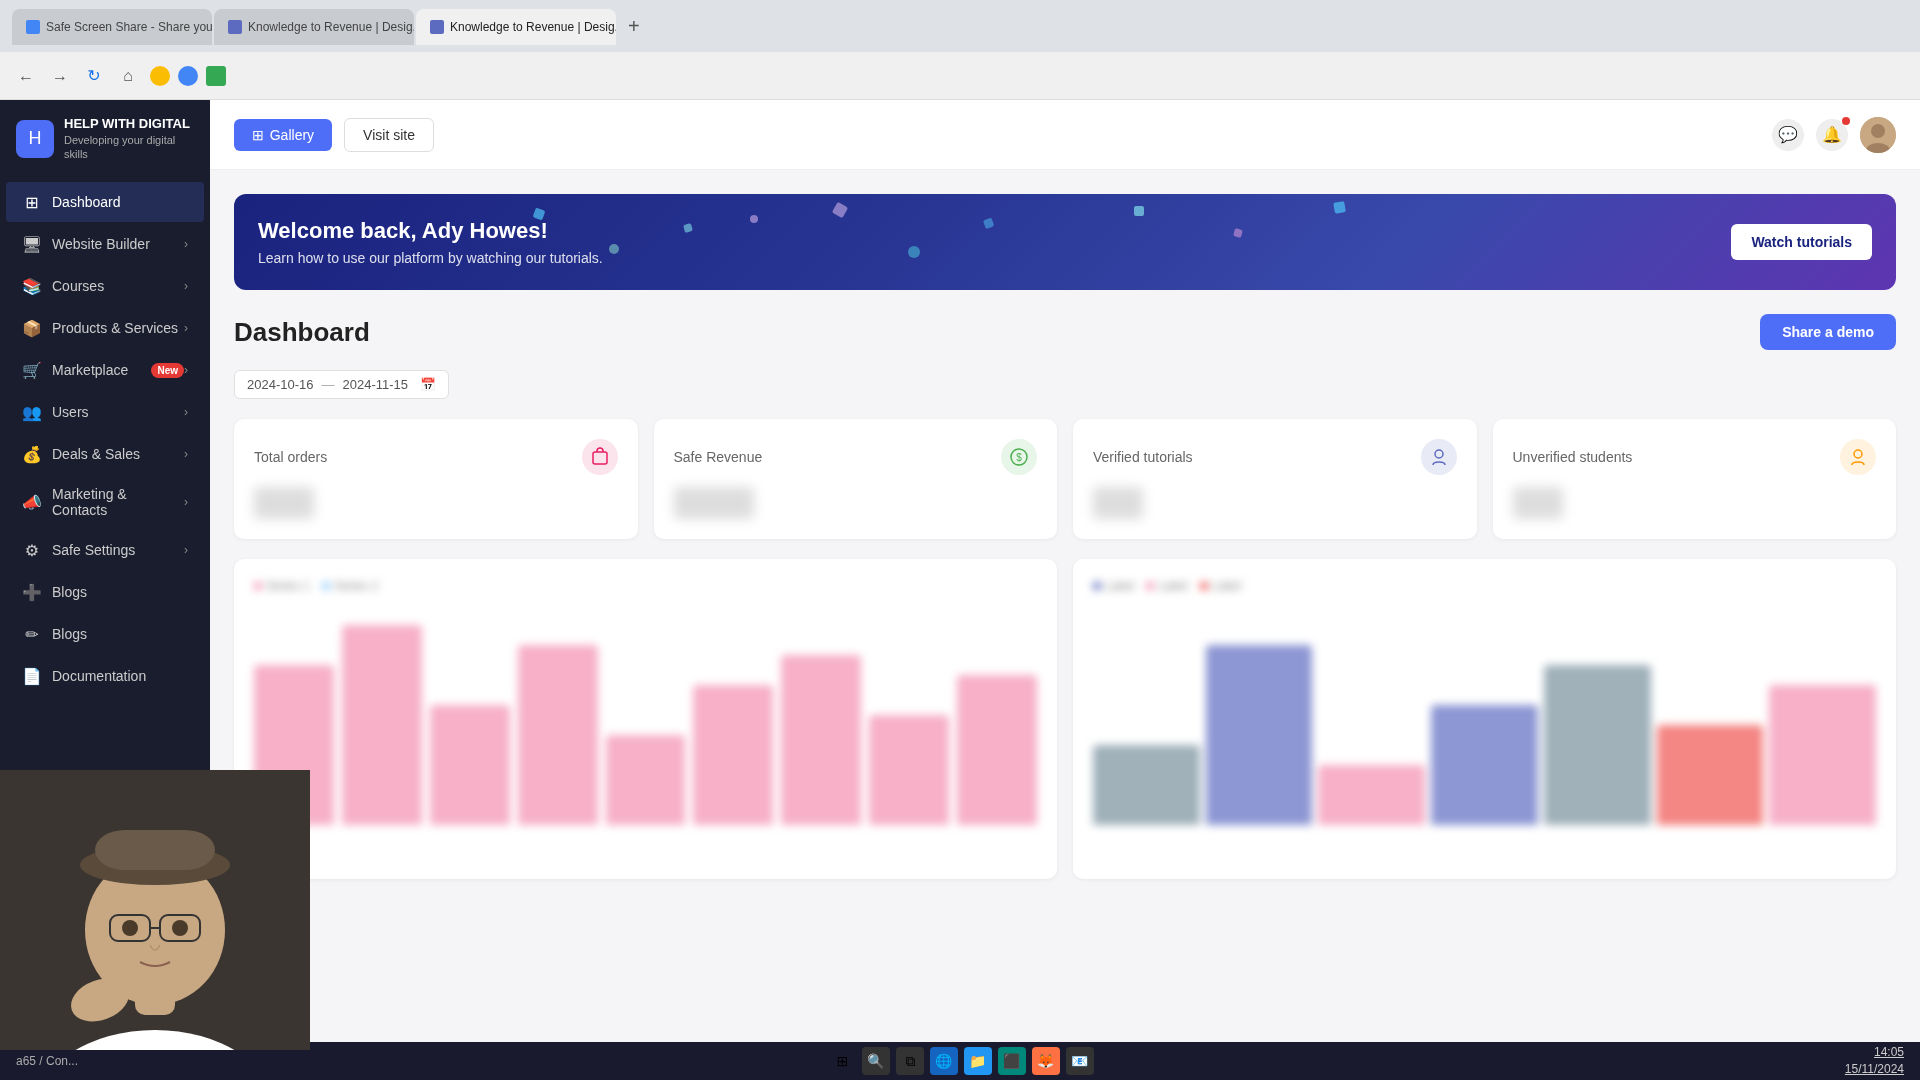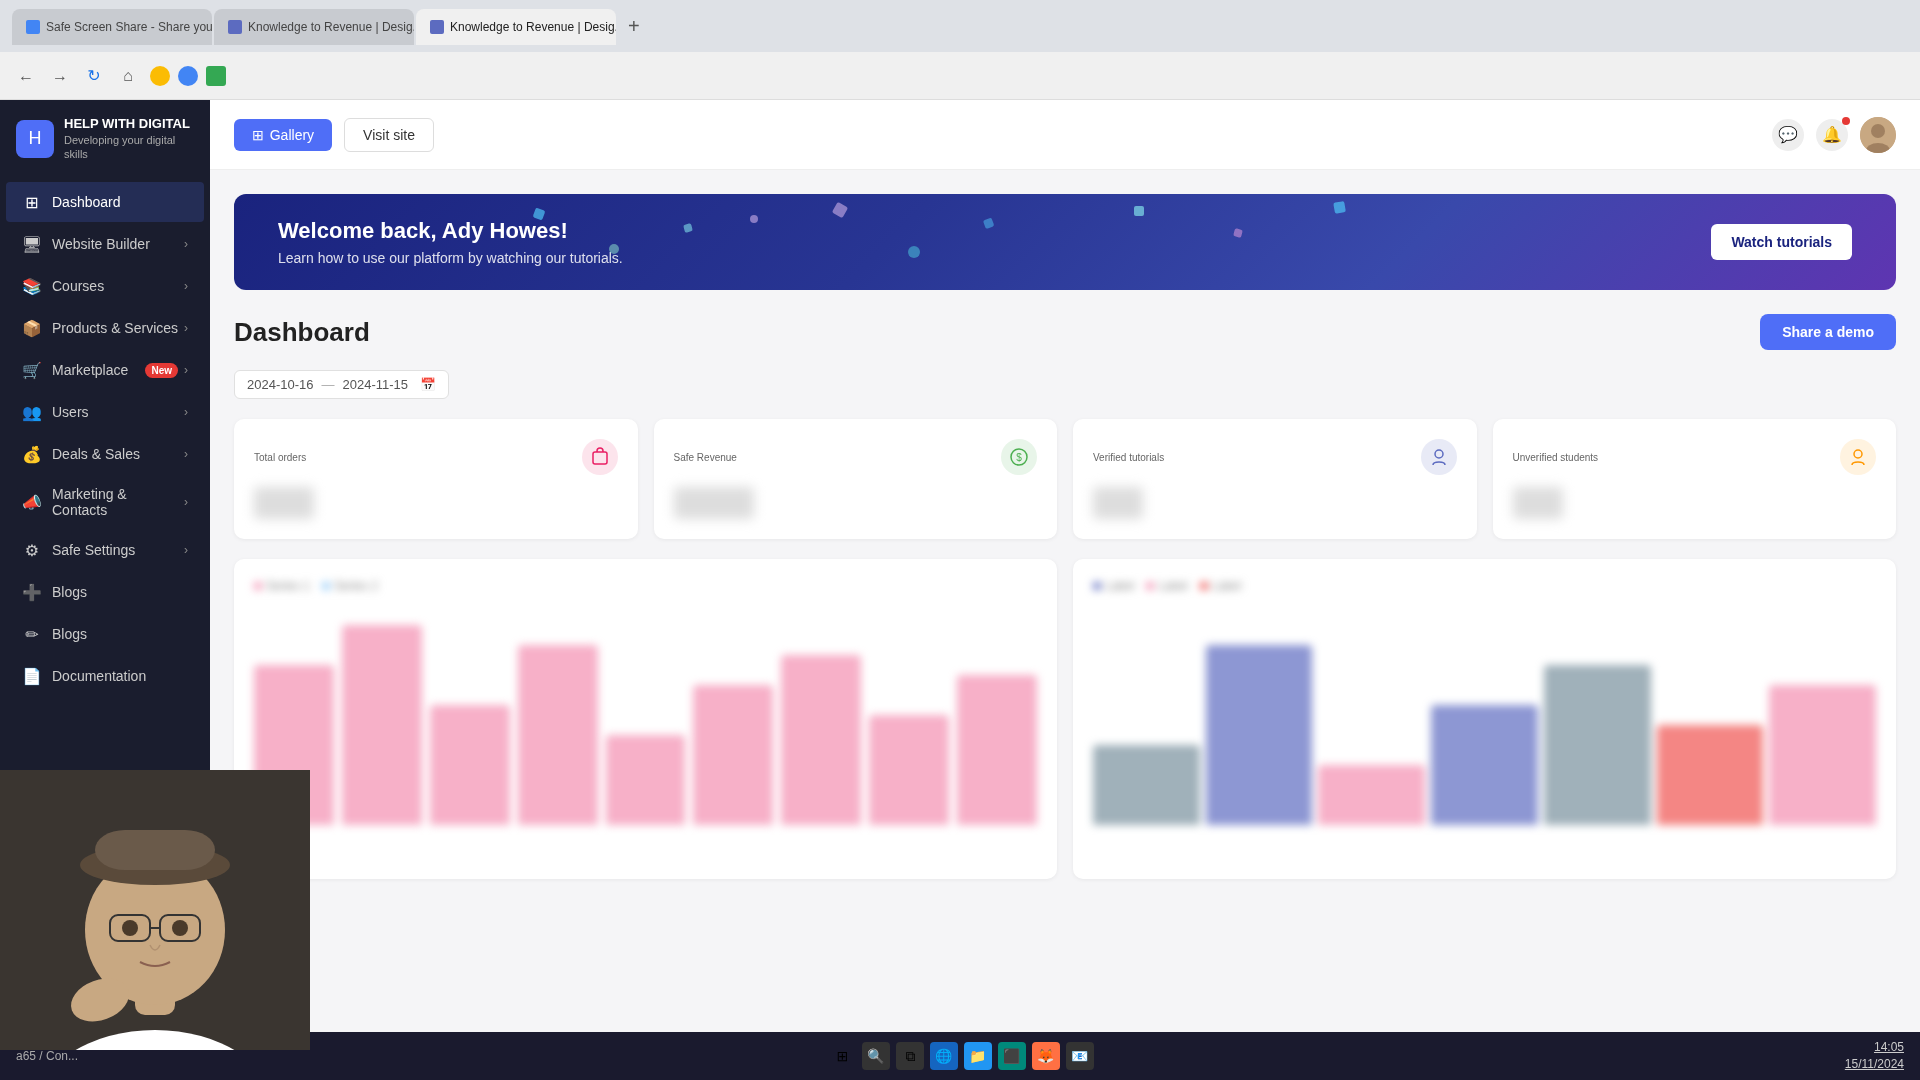--- a/index.html
+++ b/index.html
@@ -38,40 +38,40 @@
     .topbar-gallery-btn { background: #4f6ef7; color: white; border: none; border-radius: 6px; padding: 8px 18px; font-size: 14px; cursor: pointer; display: flex; align-items: center; gap: 6px; font-weight: 500; }
     .topbar-visit-btn { background: white; color: #333; border: 1px solid #ddd; border-radius: 6px; padding: 8px 18px; font-size: 14px; cursor: pointer; }
     .topbar-spacer { flex: 1; }
     .topbar-icon { width: 32px; height: 32px; border-radius: 50%; background: #eee; display: flex; align-items: center; justify-content: center; font-size: 16px; cursor: pointer; }
     .topbar-avatar { width: 36px; height: 36px; border-radius: 50%; background: #c8a882; display: flex; align-items: center; justify-content: center; overflow: hidden; }
 
     
     .main-content { flex: 1; overflow-y: auto; padding: 24px; background: #f5f5f7; }
 
     
-    .welcome-banner { background: linear-gradient(135deg, #1a237e 0%, #283593 40%, #3949ab 70%, #5e35b1 100%); border-radius: 12px; padding: 24px 44px; display: flex; align-items: center; justify-content: space-between; margin-bottom: 24px; position: relative; overflow: hidden; min-height: 80px; }
+    .welcome-banner { background: linear-gradient(135deg, #1a237e 0%, #283593 40%, #3949ab 70%, #5e35b1 100%); border-radius: 12px; padding: 24px 24px; display: flex; align-items: center; justify-content: space-between; margin-bottom: 24px; position: relative; overflow: hidden; min-height: 80px; }
     .welcome-text h2 { color: white; font-size: 22px; font-weight: 700; margin-bottom: 6px; }
     .welcome-text p { color: rgba(255,255,255,0.85); font-size: 14px; }
     .confetti-dots { position: absolute; top: 0; left: 0; width: 100%; height: 100%; pointer-events: none; }
     .watch-tutorials-btn { background: white; color: #1a237e; border: none; border-radius: 6px; padding: 10px 20px; font-size: 14px; font-weight: 600; cursor: pointer; white-space: nowrap; z-index: 1; }
 
     
     .dashboard-header { display: flex; align-items: center; justify-content: space-between; margin-bottom: 20px; }
     .dashboard-title { font-size: 26px; font-weight: 700; color: #222; }
     .book-demo-btn { background: #4f6ef7; color: white; border: none; border-radius: 8px; padding: 10px 22px; font-size: 14px; font-weight: 600; cursor: pointer; }
 
     
     .date-range { display: flex; align-items: center; gap: 8px; background: white; border: 1px solid #e0e0e0; border-radius: 6px; padding: 6px 12px; font-size: 13px; color: #555; cursor: pointer; margin-bottom: 20px; display: inline-flex; }
     .date-separator { color: #aaa; }
 
     
     .stats-grid { display: grid; grid-template-columns: repeat(4, 1fr); gap: 16px; margin-bottom: 20px; }
     .stat-card { background: white; border-radius: 10px; padding: 20px; display: flex; flex-direction: column; gap: 12px; box-shadow: 0 1px 4px rgba(0,0,0,0.06); }
     .stat-card-header { display: flex; align-items: center; justify-content: space-between; }
-    .stat-label { font-size: 10px; color: #666; font-weight: 500; }
+    .stat-label { font-size: 14px; color: #666; font-weight: 500; }
     .stat-icon { width: 36px; height: 36px; border-radius: 50%; display: flex; align-items: center; justify-content: center; font-size: 18px; }
     .stat-icon.orders { background: #fce4ec; color: #e91e63; }
     .stat-icon.revenue { background: #e8f5e9; color: #4caf50; }
     .stat-icon.verified { background: #e8eaf6; color: #5c6bc0; }
     .stat-icon.unverified { background: #fff3e0; color: #ff9800; }
     .stat-value { font-size: 26px; font-weight: 700; color: #333; min-height: 32px; background: #eee; border-radius: 4px; }
     .stat-value.blurred { filter: blur(6px); }
 
     
     .charts-grid { display: grid; grid-template-columns: 1fr 1fr; gap: 16px; }
@@ -81,21 +81,21 @@
     .chart-bar.pink { background: #f48fb1; }
     .chart-blurred { filter: blur(4px); }
     .chart-header { display: flex; gap: 12px; margin-bottom: 12px; font-size: 12px; color: #888; }
     .legend-dot { width: 8px; height: 8px; border-radius: 50%; display: inline-block; margin-right: 4px; }
 
     
     .webcam-overlay { position: fixed; bottom: 30px; left: 0; width: 310px; height: 280px; border-radius: 0 0 0 0; overflow: hidden; z-index: 100; background: #2a2a2a; }
     .webcam-person { width: 100%; height: 100%; background: linear-gradient(180deg, #888 0%, #555 100%); display: flex; align-items: flex-end; justify-content: center; overflow: hidden; }
 
     
-    .taskbar { background: #1a1a2e; height: 48px; display: flex; align-items: center; justify-content: space-between; padding: 0 16px; flex-shrink: 0; }
+    .taskbar { background: #1a1a2e; height: 38px; display: flex; align-items: center; justify-content: space-between; padding: 0 16px; flex-shrink: 0; }
     .taskbar-left { display: flex; align-items: center; gap: 8px; font-size: 12px; color: #aaa; }
     .taskbar-center { display: flex; align-items: center; gap: 6px; }
     .taskbar-icon { width: 28px; height: 28px; background: #333; border-radius: 4px; display: flex; align-items: center; justify-content: center; font-size: 14px; cursor: pointer; }
     .taskbar-right { display: flex; align-items: center; gap: 16px; font-size: 12px; color: #ccc; }
     .taskbar-time { text-align: right; line-height: 1.4; text-decoration: underline; }
 
     
     .notif-badge { position: relative; }
     .notif-badge::after { content: ''; position: absolute; top: -2px; right: -2px; width: 8px; height: 8px; background: #e53935; border-radius: 50%; }
   </style>
@@ -177,21 +177,21 @@
         <span>Products &amp; Services</span>
       </div>
       <span class="sidebar-chevron">›</span>
     </div>
 
     <div class="sidebar-item">
       <div class="sidebar-item-left">
         <span class="sidebar-icon">🛒</span>
         <span>Marketplace</span>
       </div>
-      <div style="display:flex;align-items:center;gap:6px;">
+      <div style="display:flex;align-items:center;">
         <span class="badge-new">New</span>
         <span class="sidebar-chevron">›</span>
       </div>
     </div>
 
     <div class="sidebar-item">
       <div class="sidebar-item-left">
         <span class="sidebar-icon">👥</span>
         <span>Users</span>
       </div>

